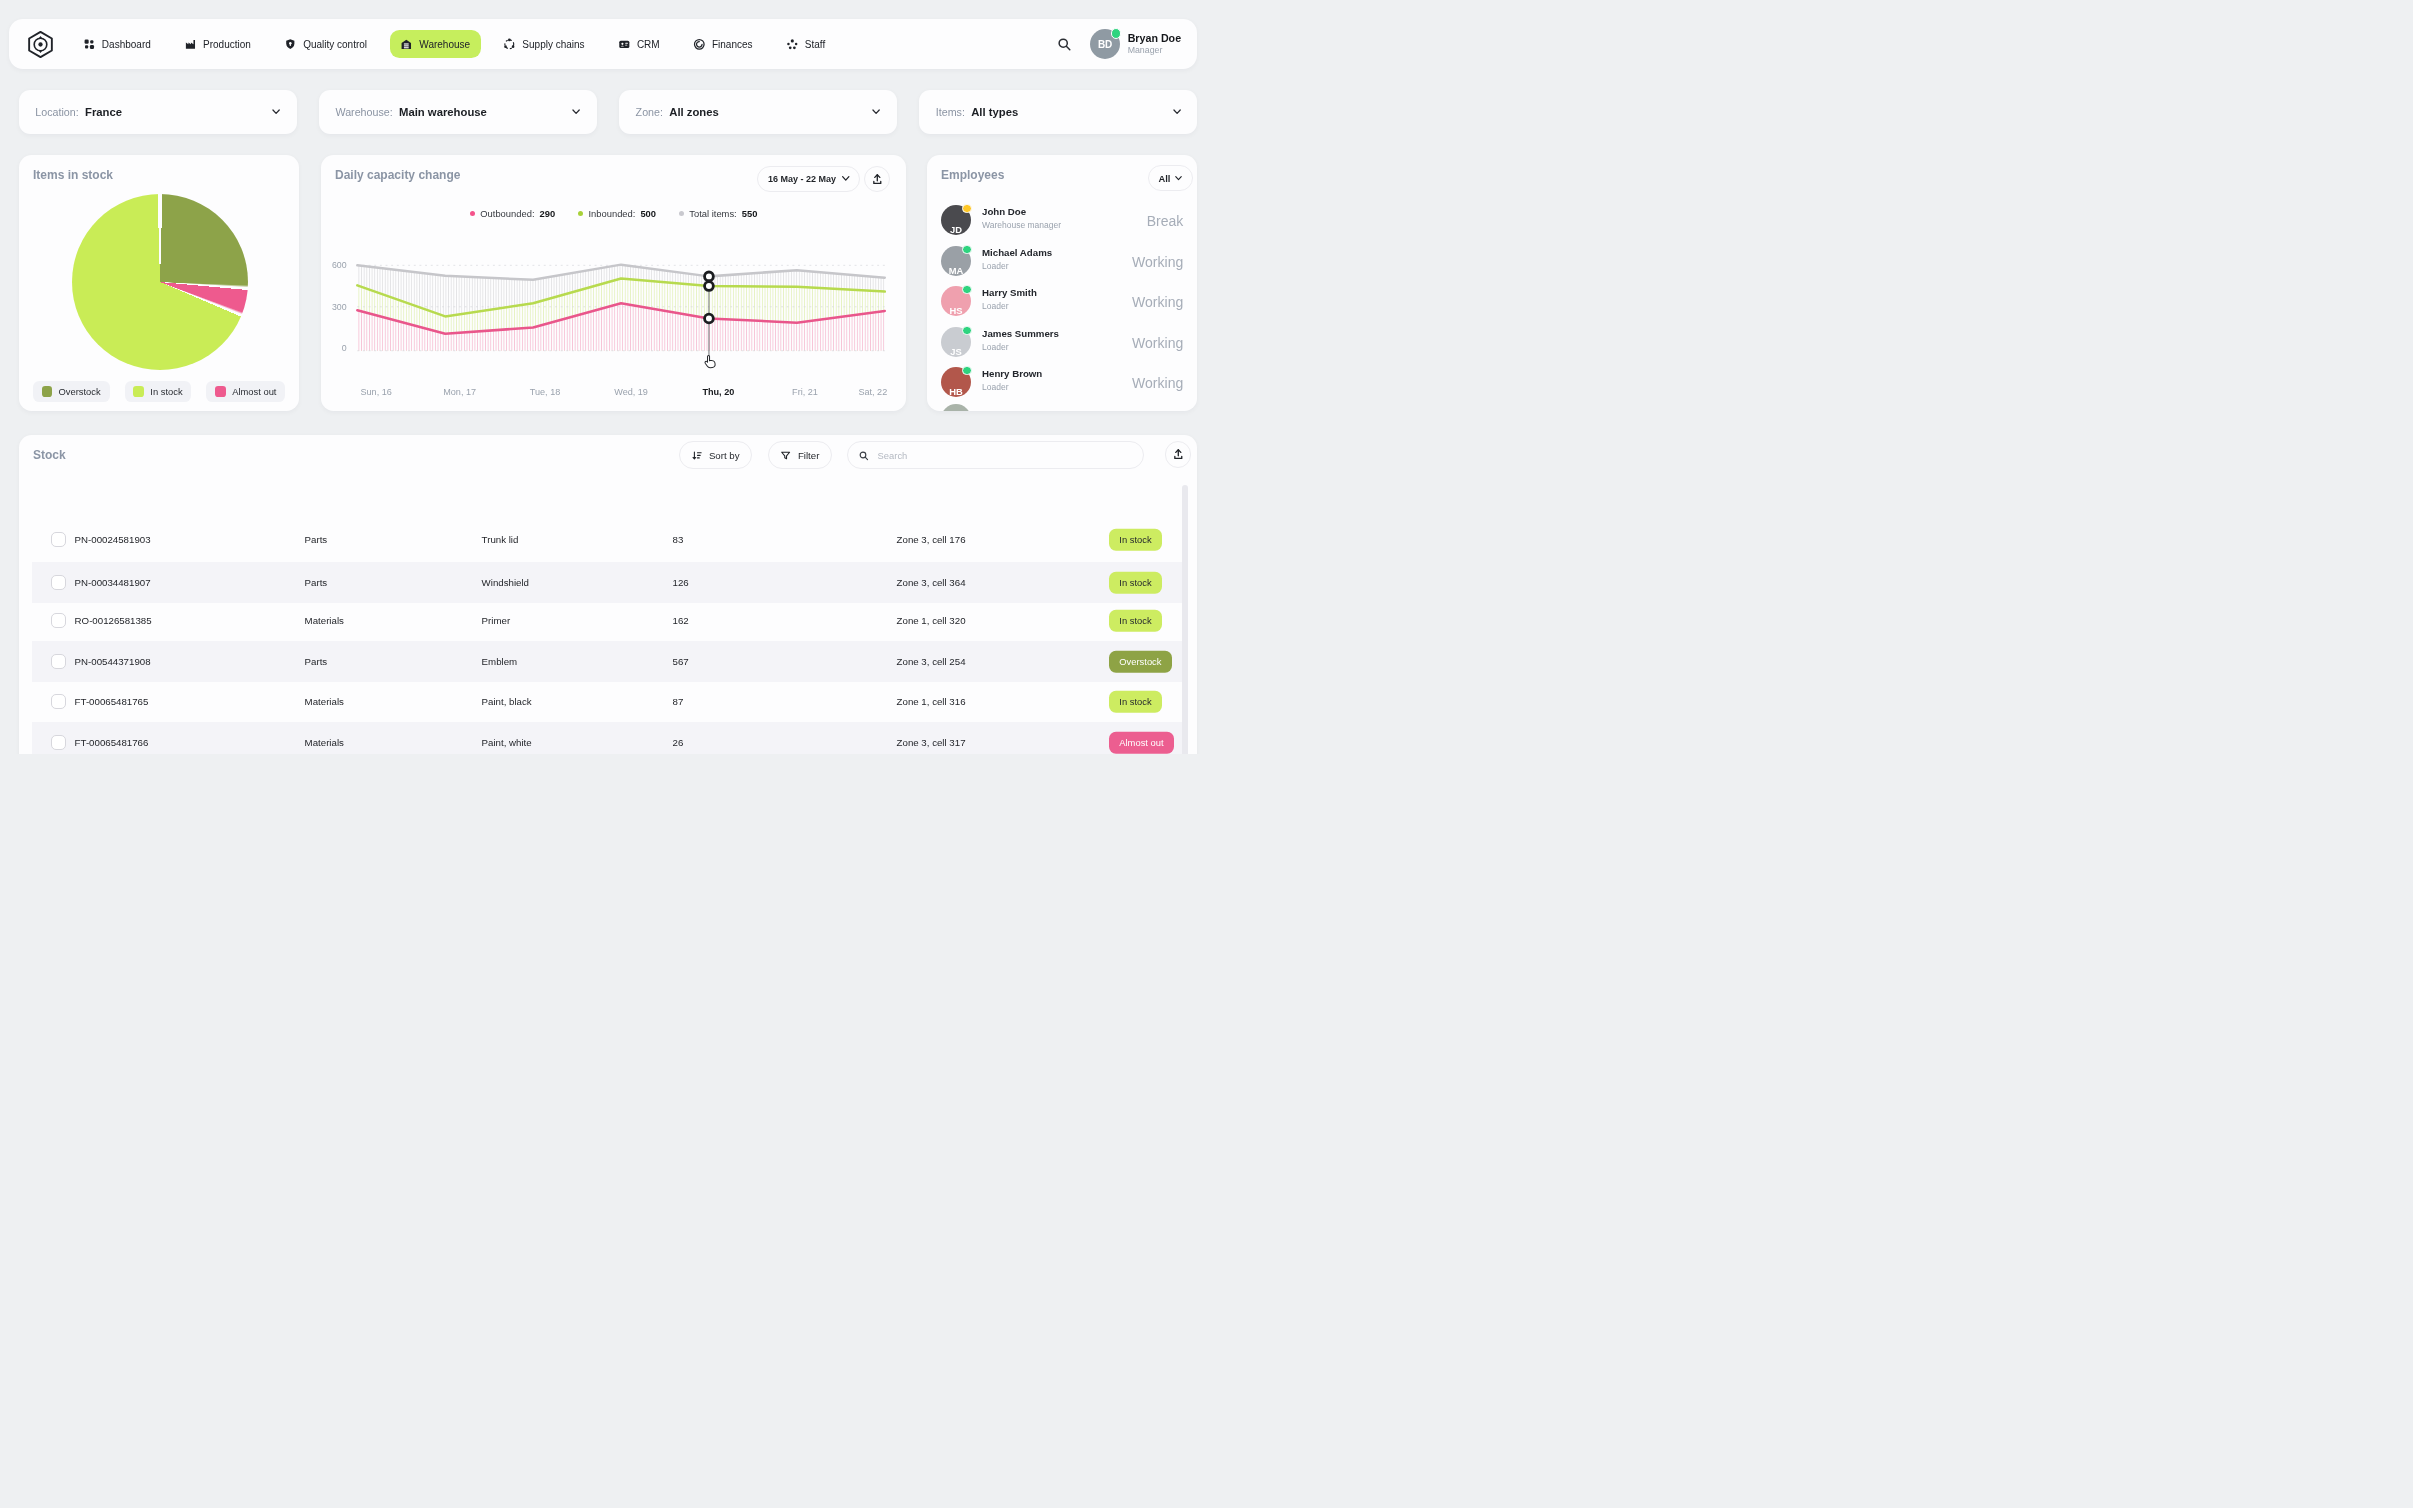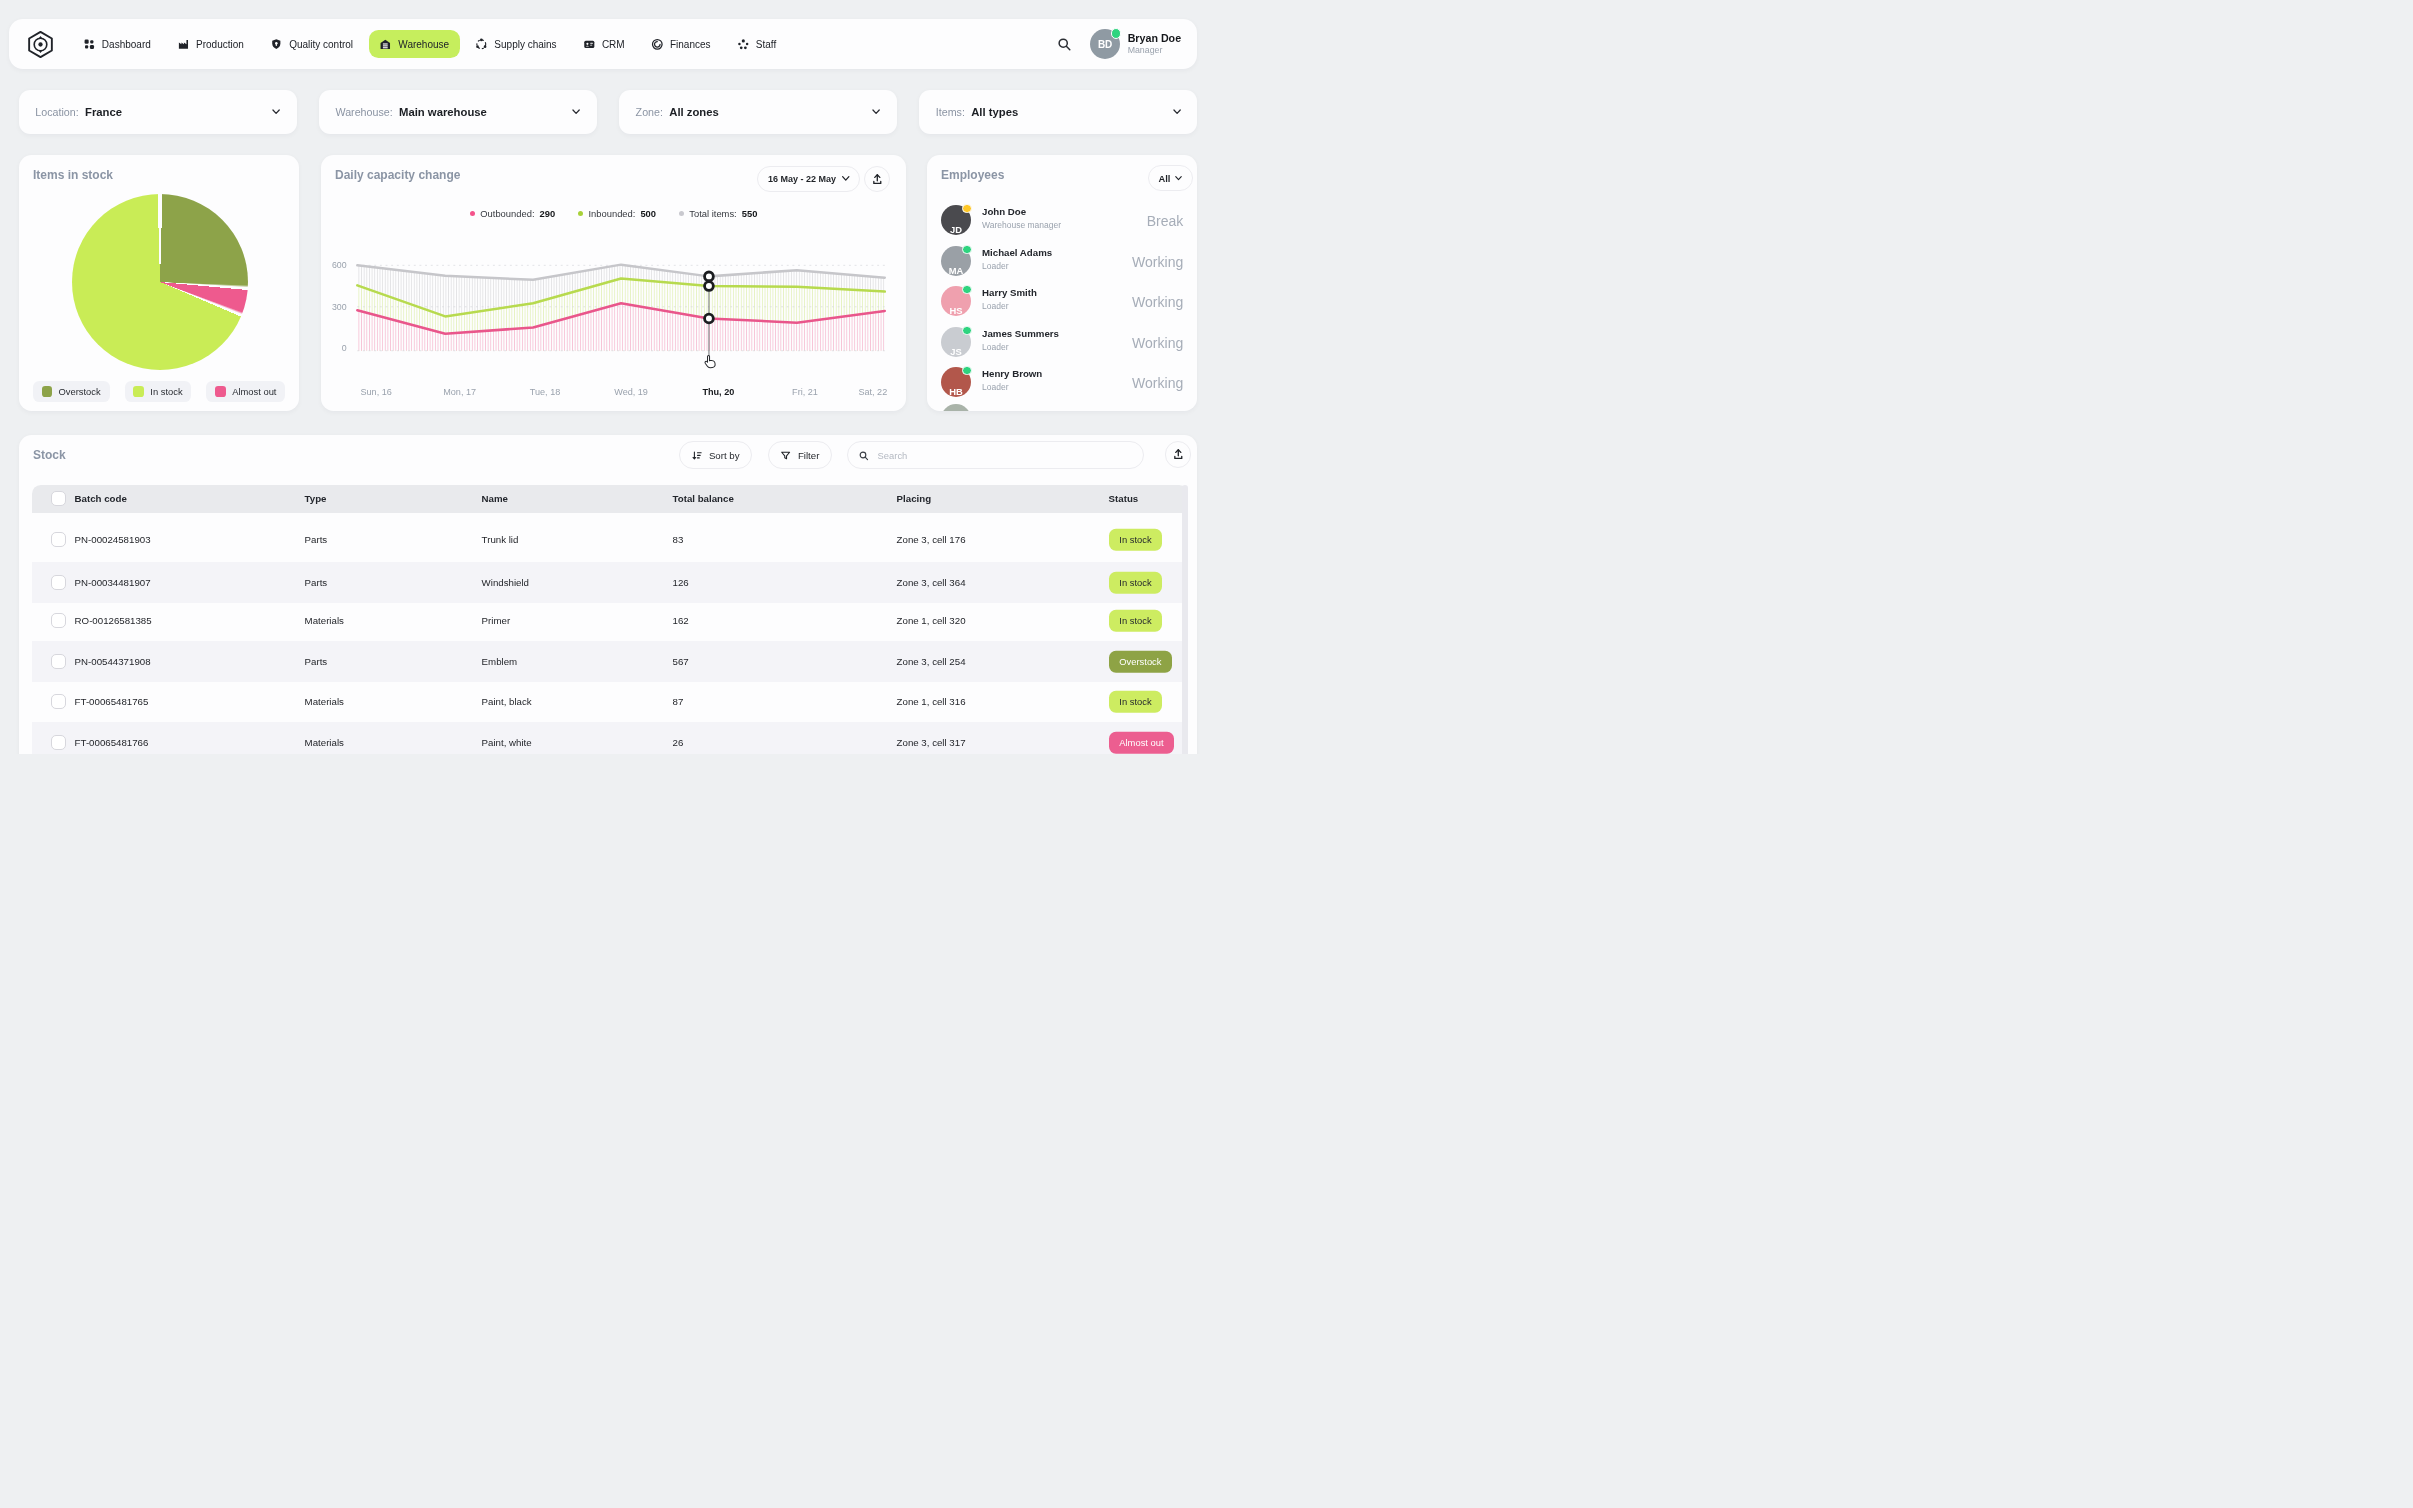--- a/index.html
+++ b/index.html
@@ -95,21 +95,21 @@
 </head>
 <body>
 
 <div id="nav">
   <svg id="logo" viewBox="0 0 46 46">
     <path d="M23 3 L41 13.5 V32.5 L23 43 L5 32.5 V13.5 Z" fill="none" stroke="#202329" stroke-width="3" stroke-linejoin="round"></path>
     <circle cx="23" cy="23" r="10" fill="none" stroke="#202329" stroke-width="2.6"></circle>
     <circle cx="23" cy="23" r="3.4" fill="#202329"></circle>
     <path d="M23 9.5 l3 4 h-6 z M23 36.5 l3 -4 h-6 z" fill="#202329"></path>
   </svg>
-  <div id="nav-items" style="display: flex; gap: 5px;">
+  <div id="nav-items" style="display: flex; gap: 12px;">
       <div class="nav-item">
         <span>
           <svg width="12.6" height="12.6" viewBox="0 0 20 20">
             <rect x="2.5" y="2.5" width="6.5" height="6.5" rx="2" fill="#202329"></rect>
             <rect x="11.5" y="3.6" width="5" height="5" rx="1.6" fill="#202329"></rect>
             <rect x="3.2" y="11.5" width="5" height="5" rx="1.6" fill="#202329"></rect>
             <rect x="11" y="11" width="6.5" height="6.5" rx="2" fill="#202329"></rect>
           </svg>
         </span>
         <span>Dashboard</span>
@@ -414,29 +414,20 @@
     </svg>
     <input placeholder="Search" style="">
   </div>
   <div id="stock-export" class="icon-circle">
     <svg width="12.6" height="12.6" viewBox="0 0 20 20">
       <path d="M6 7 L10 2.8 L14 7" fill="none" stroke="#1f2227" stroke-width="2.1" stroke-linecap="round" stroke-linejoin="round"></path>
       <line x1="10" y1="3" x2="10" y2="12.5" stroke="#1f2227" stroke-width="2.1" stroke-linecap="round"></line>
       <path d="M4.5 13.5 v3 h11 v-3" fill="none" stroke="#1f2227" stroke-width="2.1" stroke-linecap="round" stroke-linejoin="round"></path>
     </svg>
   </div>
-  <div id="thead">
-    <span class="cbx"></span>
-  <span class="th c1">Batch code</span>
-      <span class="th c2">Type</span>
-      <span class="th c3">Name</span>
-      <span class="th c4">Total balance</span>
-      <span class="th c5">Placing</span>
-      <span class="th c6">Status</span>
-    </div>
   <div id="tbody">
       <div class="row" style="top: 84px;">
         <span class="cbx"></span>
     <span class="cell c1">PN-00024581903</span>
     <span class="cell c2">Parts</span>
     <span class="cell c3">Trunk lid</span>
     <span class="cell c4">83</span>
     <span class="cell c5">Zone 3, cell 176</span>
     <span class="pill-status" style="background:#cdec61;color:#25282d">In stock</span>
       </div>

